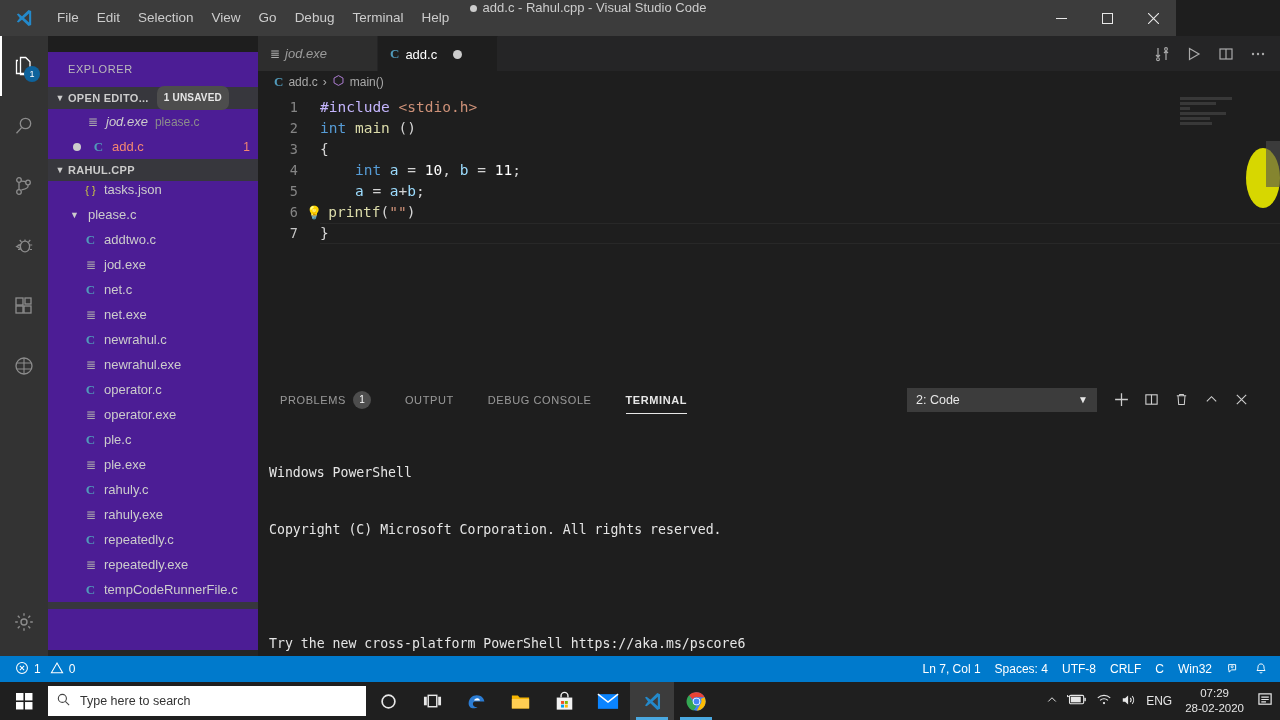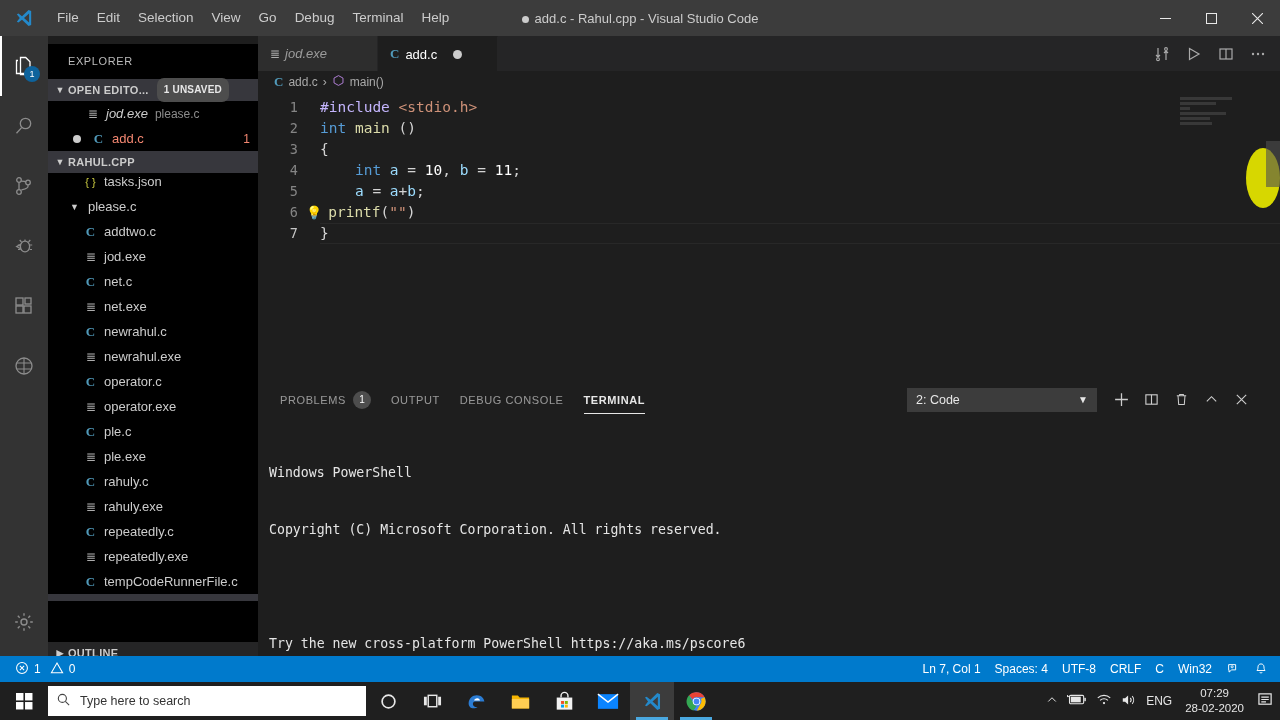--- a/index.html
+++ b/index.html
@@ -8,22 +8,22 @@
     background: #1e1e1e;
     font-family: "Liberation Sans", sans-serif;
     font-size: 13px;
     color: #cccccc;
     -webkit-font-smoothing: antialiased;
   }
   #app { position: relative; width: 1280px; height: 720px; }
 
   
   .titlebar {
-    position: absolute; top: 0; left: 0; width: 1280px; height: 36px;
-    background: #3c3c3c; display: flex; align-items: center;
+    position: absolute; top: 0; left: 0; width: 1176px; height: 36px;
+    background: #3c3c3c; display: flex; 
   }
   .vscode-logo { width: 48px; height: 36px; display: flex; align-items: center; justify-content: center; }
   .menu { display: flex; align-items: center; height: 36px; }
   .menu-item {
     padding: 0 9px; height: 36px; line-height: 36px; font-size: 13.5px;
     color: #cccccc; cursor: default; white-space: nowrap;
   }
   .title-center {
     position: absolute; left: 0; right: 0; text-align: center;
     font-size: 13px; color: #cccccc; pointer-events: none;
@@ -45,22 +45,22 @@
   .act-badge {
     position: absolute; right: 8px; bottom: 14px;
     background: #0e639c; color: #fff; border-radius: 50%;
     min-width: 16px; height: 16px; font-size: 9px; line-height: 16px;
     text-align: center; font-family: "Liberation Sans", sans-serif;
   }
   .act-bottom { margin-top: auto; margin-bottom: 4px; }
 
   
   .sidebar {
-    position: absolute; top: 44px; left: 48px; width: 210px; height: 620px;
-    background: #000000; overflow: hidden;
+    position: absolute; top: 52px; left: 48px; width: 210px; height: 620px;
+    background: #4c1d95; overflow: hidden;
   }
   .sidebar-title {
     height: 35px; line-height: 35px; padding-left: 20px;
     font-size: 11px; letter-spacing: .6px; color: #bbbbbb; text-transform: uppercase;
   }
   .section-header {
     height: 22px; line-height: 22px; display: flex; align-items: center;
     font-size: 11px; font-weight: bold; letter-spacing: .3px; color: #cccccc;
     padding-left: 4px; background: #252526;
   }
@@ -124,21 +124,21 @@
   .k-pl  { color: #d4d4d4; }      
   .bulb { color: #ffcc00; font-size: 13px; }
   .cur-line-border { position:absolute; left:62px; right: 0; height: 21px; border-top:1px solid #282828; border-bottom:1px solid #282828; }
   .minimap { position: absolute; right: 14px; top: 4px; width: 86px; height: 40px; opacity: .55; }
   .mini-l { height: 3px; background: #4f4f4f; margin-bottom: 2px; }
   .scroll-thumb { position:absolute; right: 0; top: 48px; width: 14px; height: 46px; background:#4f4f4f; opacity:.6; }
   .yellow-blob { position: absolute; right: 0px; top: 55px; width: 34px; height: 60px; background: #d7d700; border-radius: 50%; }
 
   
   .panel { position: absolute; left: 258px; top: 382px; width: 1022px; height: 274px; background: #1e1e1e; }
-  .panel-tabs { height: 35px; display: flex; align-items: center; padding-left: 12px; gap: 0; position: relative; }
+  .panel-tabs { height: 35px; display: flex; align-items: center; padding-left: 12px; gap: 14px; position: relative; }
   .ptab {
     height: 35px; display: flex; align-items: center; gap: 7px; padding: 0 10px;
     font-size: 11px; letter-spacing: .6px; color: #e7e7e799; text-transform: uppercase;
     position: relative;
   }
   .ptab.active { color: #e7e7e7; font-weight: bold; }
   .ptab.active::after { content:""; position:absolute; left:10px; right:10px; bottom:3px; height:1px; background:#e7e7e7; }
   .pbadge { background: #4d4d4d; color: #fff; border-radius: 9px; min-width: 18px; height: 18px; font-size: 10px; line-height: 18px; text-align:center; padding:0 5px; letter-spacing:0; }
   .panel-right { margin-left: auto; display: flex; align-items: center; gap: 2px; padding-right: 25px; }
   .term-select {

